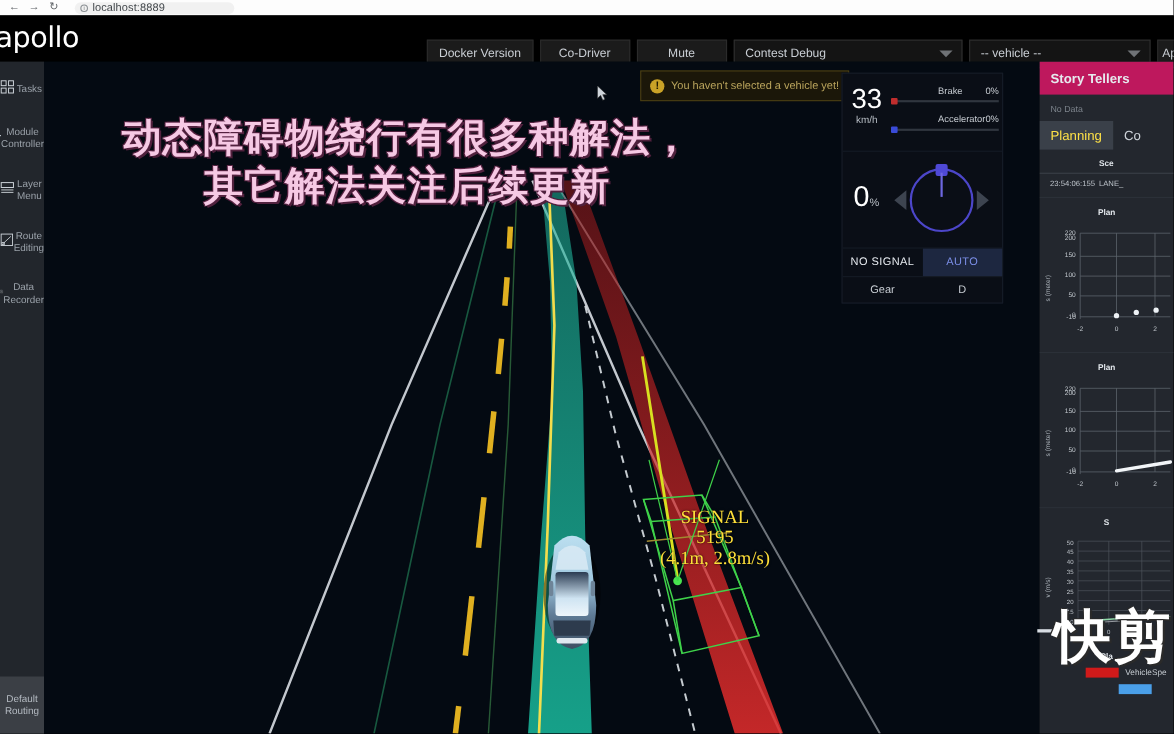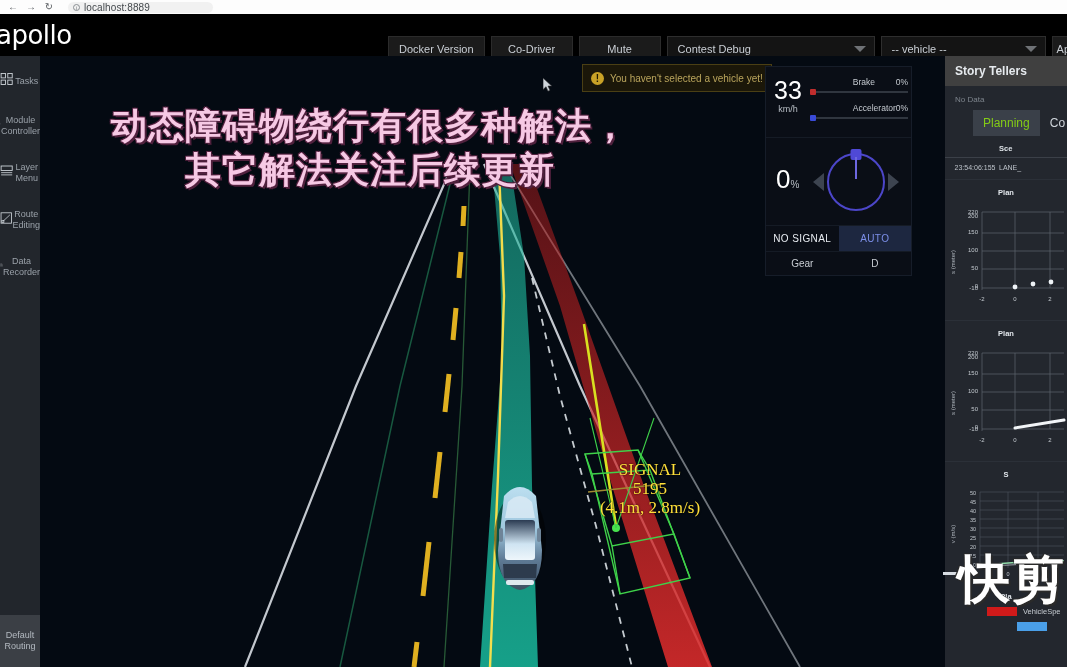--- a/index.html
+++ b/index.html
@@ -165,29 +165,29 @@
   #hud-gear{display:flex;border-top:1px solid #151b25;padding:6px 0;}
   #hud-gear div{flex:1;text-align:center;font-size:10px;color:#c8cdd3;}
 
   
   #rightpanel{
     position:absolute;left:945px;top:56px;width:122px;height:611px;
     background:#23272e;overflow:hidden;
   }
   #rp-title{
     height:30px;display:flex;align-items:center;padding-left:10px;
-    background:#404040;font-size:12px;font-weight:bold;color:#e6eaee;
+    background:#be185d;font-size:12px;font-weight:bold;color:#e6eaee;
   }
   #rp-nodata{font-size:8px;color:#7d848c;padding:9px 0 6px 10px;}
   #rp-tabs{display:flex;height:26px;}
   .rp-tab{
     display:flex;align-items:center;padding:0 10px;font-size:12px;color:#cfd5db;
     background:transparent;
   }
-  .rp-tab.active{background:#3a4049;color:#84cc16;margin-left:28px;}
+  .rp-tab.active{background:#3a4049;color:#fde047;}
   #rp-table{padding:8px 0 0 0;}
   #rp-thead{
     display:flex;font-size:7.5px;font-weight:bold;color:#dfe4e9;
     padding:0 6px 4px 6px;border-bottom:1px solid #3b4048;
   }
   #rp-thead .c1{width:48px;}
   #rp-trow{display:flex;font-size:7px;color:#bcc2c9;padding:6px 6px 0 6px;}
   #rp-trow .c1{width:48px;text-align:center;}
   .rp-chart{padding:8px 0 4px 0;border-top:1px solid #2b3038;margin-top:8px;}
   .rp-chart-title{

